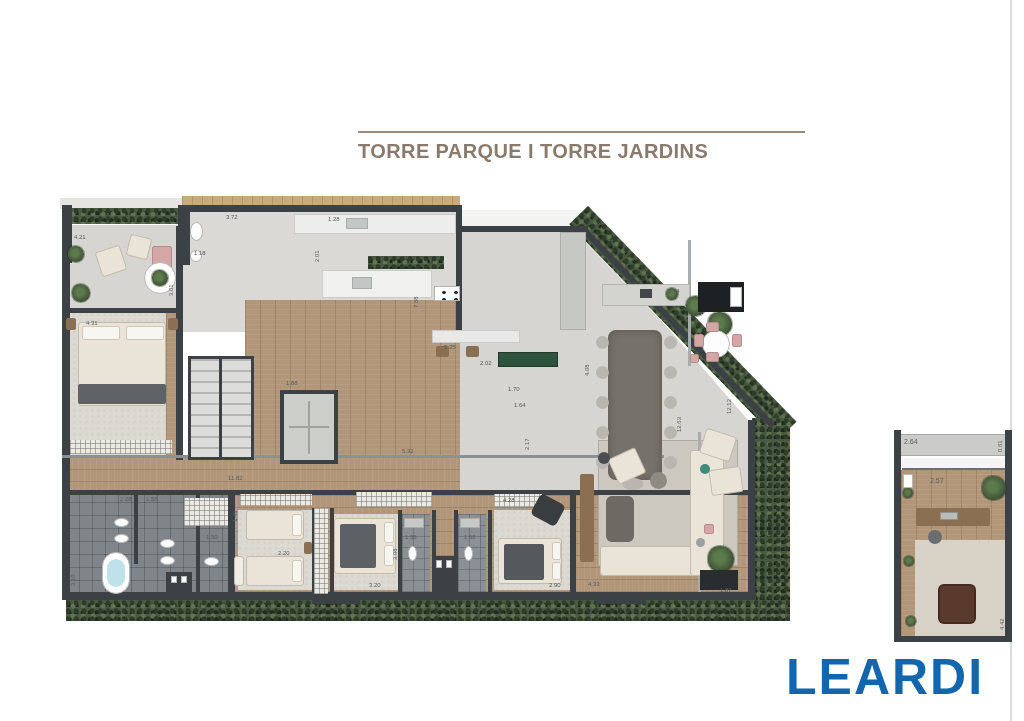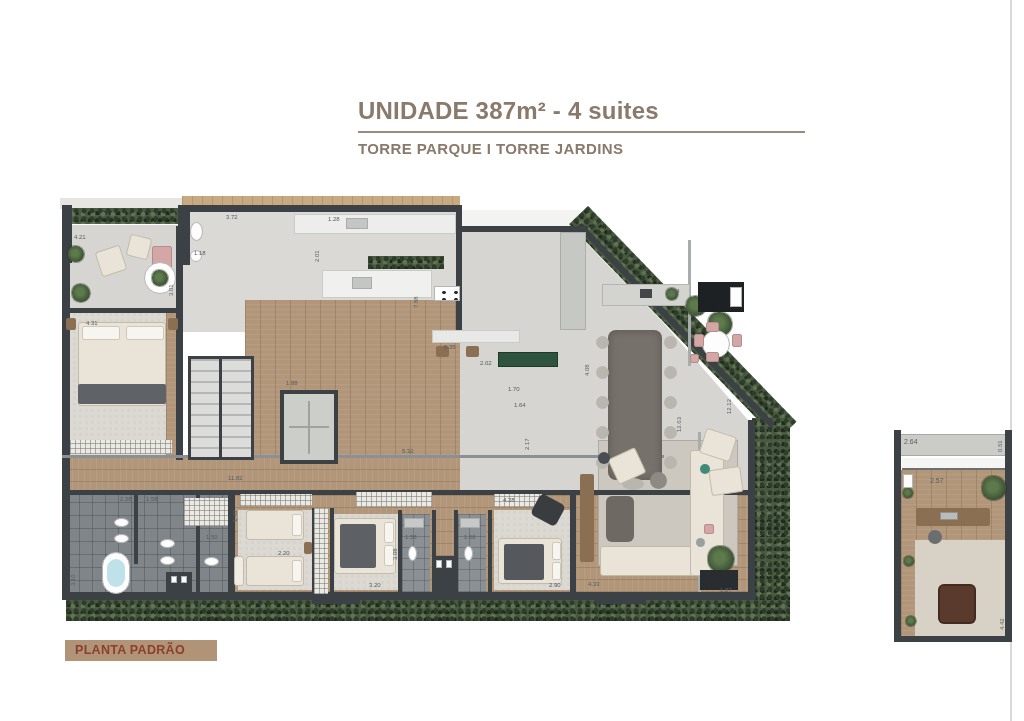--- a/index.html
+++ b/index.html
@@ -3,21 +3,21 @@
 <meta charset="utf-8">
 <style>
   html,body{margin:0;padding:0;background:#fff;}
   #stage{position:relative;width:1024px;height:721px;background:#ffffff;overflow:hidden;
          font-family:"Liberation Sans",sans-serif;}
   #stage *{position:absolute;box-sizing:border-box;}
 
   
   .title{left:358px;top:97px;font-size:24px;font-weight:bold;color:#8a7a6c;letter-spacing:.2px;}
   .title-rule{left:358px;top:131px;width:447px;height:2px;background:#9b8b7d;}
-  .subtitle{left:358px;top:140px;font-size:15px;font-weight:bold;color:#8a7a6c;letter-spacing:.4px;}
+  .subtitle{left:358px;top:140px;font-size:20px;font-weight:bold;color:#8a7a6c;letter-spacing:.4px;}
 
   
   .wall{background:#3c4146;}
   .wall-light{background:#8b9094;}
   .glass{background:#a7adad;}
   .concrete{background:#d6d5d1;}
   .concrete2{background:#dad9d5;}
   .carpet{background:#dcd9d3;background-image:radial-gradient(circle at 40% 40%,rgba(0,0,0,.03) 0 1px,transparent 2px);background-size:6px 6px;}
   .wood{background:#b2967a;background-image:repeating-linear-gradient(90deg,rgba(90,60,30,.20) 0 1px,transparent 1px 15px),repeating-linear-gradient(0deg,rgba(255,255,255,.07) 0 1px,transparent 1px 5px);}
   .wood-h{background:#b2967a;background-image:repeating-linear-gradient(0deg,rgba(90,60,30,.20) 0 1px,transparent 1px 12px),repeating-linear-gradient(90deg,rgba(255,255,255,.07) 0 1px,transparent 1px 6px);}
@@ -48,21 +48,20 @@
             font-size:12.5px;font-weight:bold;line-height:21px;padding-left:10px;letter-spacing:.3px;}
   .brand-1{left:788px;top:622px;font-size:26px;font-weight:bold;color:#4f93c9;letter-spacing:5px;}
   .brand-2{left:786px;top:648px;font-size:50px;font-weight:bold;color:#1166ad;letter-spacing:2px;}
   .right-border{left:1010px;top:0;width:2px;height:721px;background:#dadada;}
 </style>
 </head>
 <body>
 
 <div id="stage">
 
-  <div class="title">UNIDADE 387m² - 4 suites</div>
   <div class="title-rule"></div>
   <div class="subtitle">TORRE PARQUE I TORRE JARDINS</div>
   <div class="right-border"></div>
 
   <div style="left:60px;top:198px;width:130px;height:11px;background:#e6e5e2"></div>
   <div class="wood-light" style="left:182px;top:196px;width:278px;height:10px"></div>
 
   <div class="concrete" style="left:66px;top:225px;width:112px;height:85px"></div>
   <div class="carpet" style="left:66px;top:312px;width:112px;height:146px"></div>
   <div class="wood" style="left:166px;top:312px;width:12px;height:146px"></div>
@@ -287,15 +286,15 @@
   <div class="plant" style="left:903px;top:488px;width:10px;height:10px"></div>
   <div class="plant" style="left:904px;top:556px;width:10px;height:10px"></div>
   <div class="plant" style="left:906px;top:616px;width:10px;height:10px"></div>
   <div style="left:938px;top:584px;width:38px;height:40px;background:#5a3a2c;border-radius:6px;box-shadow:inset 0 0 0 2px rgba(0,0,0,.25)"></div>
   <div class="white-fix" style="left:903px;top:474px;width:10px;height:14px"></div>
   <span class="dim" style="left:904px;top:438px;font-size:7px">2.64</span>
   <span class="dim rot" style="left:997px;top:452px">0.61</span>
   <span class="dim" style="left:930px;top:477px;font-size:7px">2.57</span>
   <span class="dim rot" style="left:999px;top:630px">4.42</span>
 
-  <div class="plan-tag">PLANTA PADRÃO</div>
+  <div class="brand-2">LEARDI</div>
 
 </div>
 
 </body></html>

